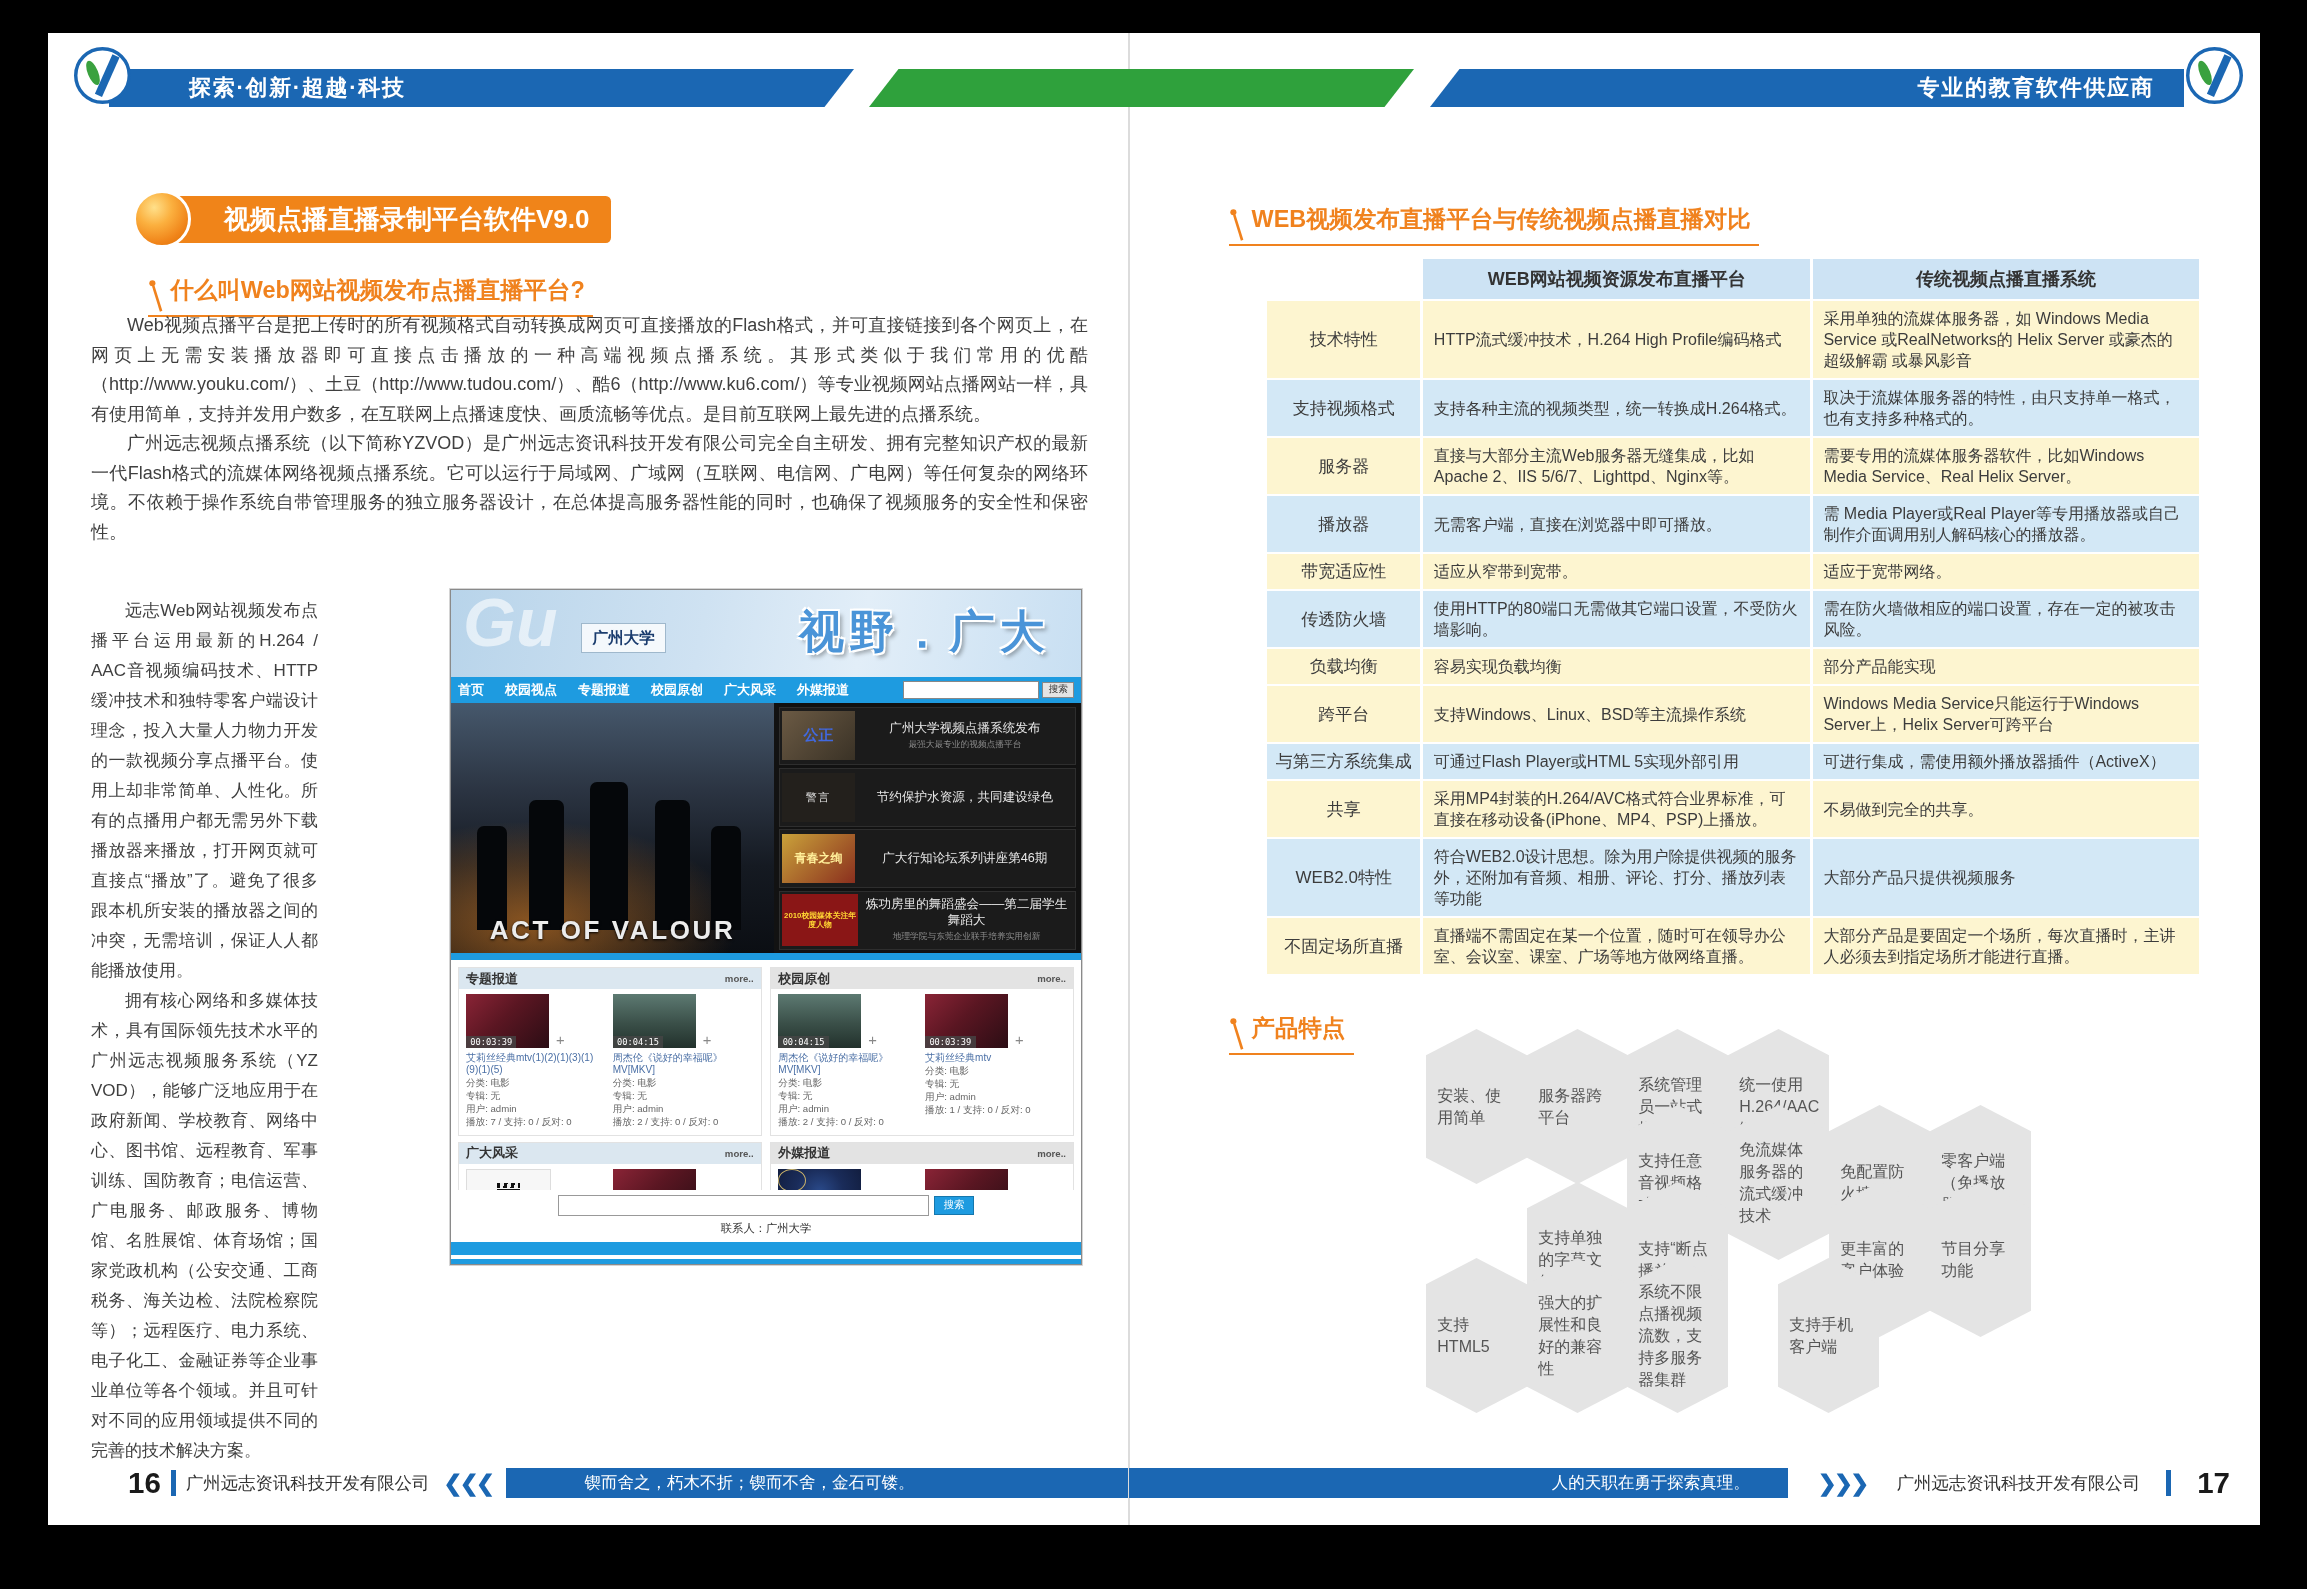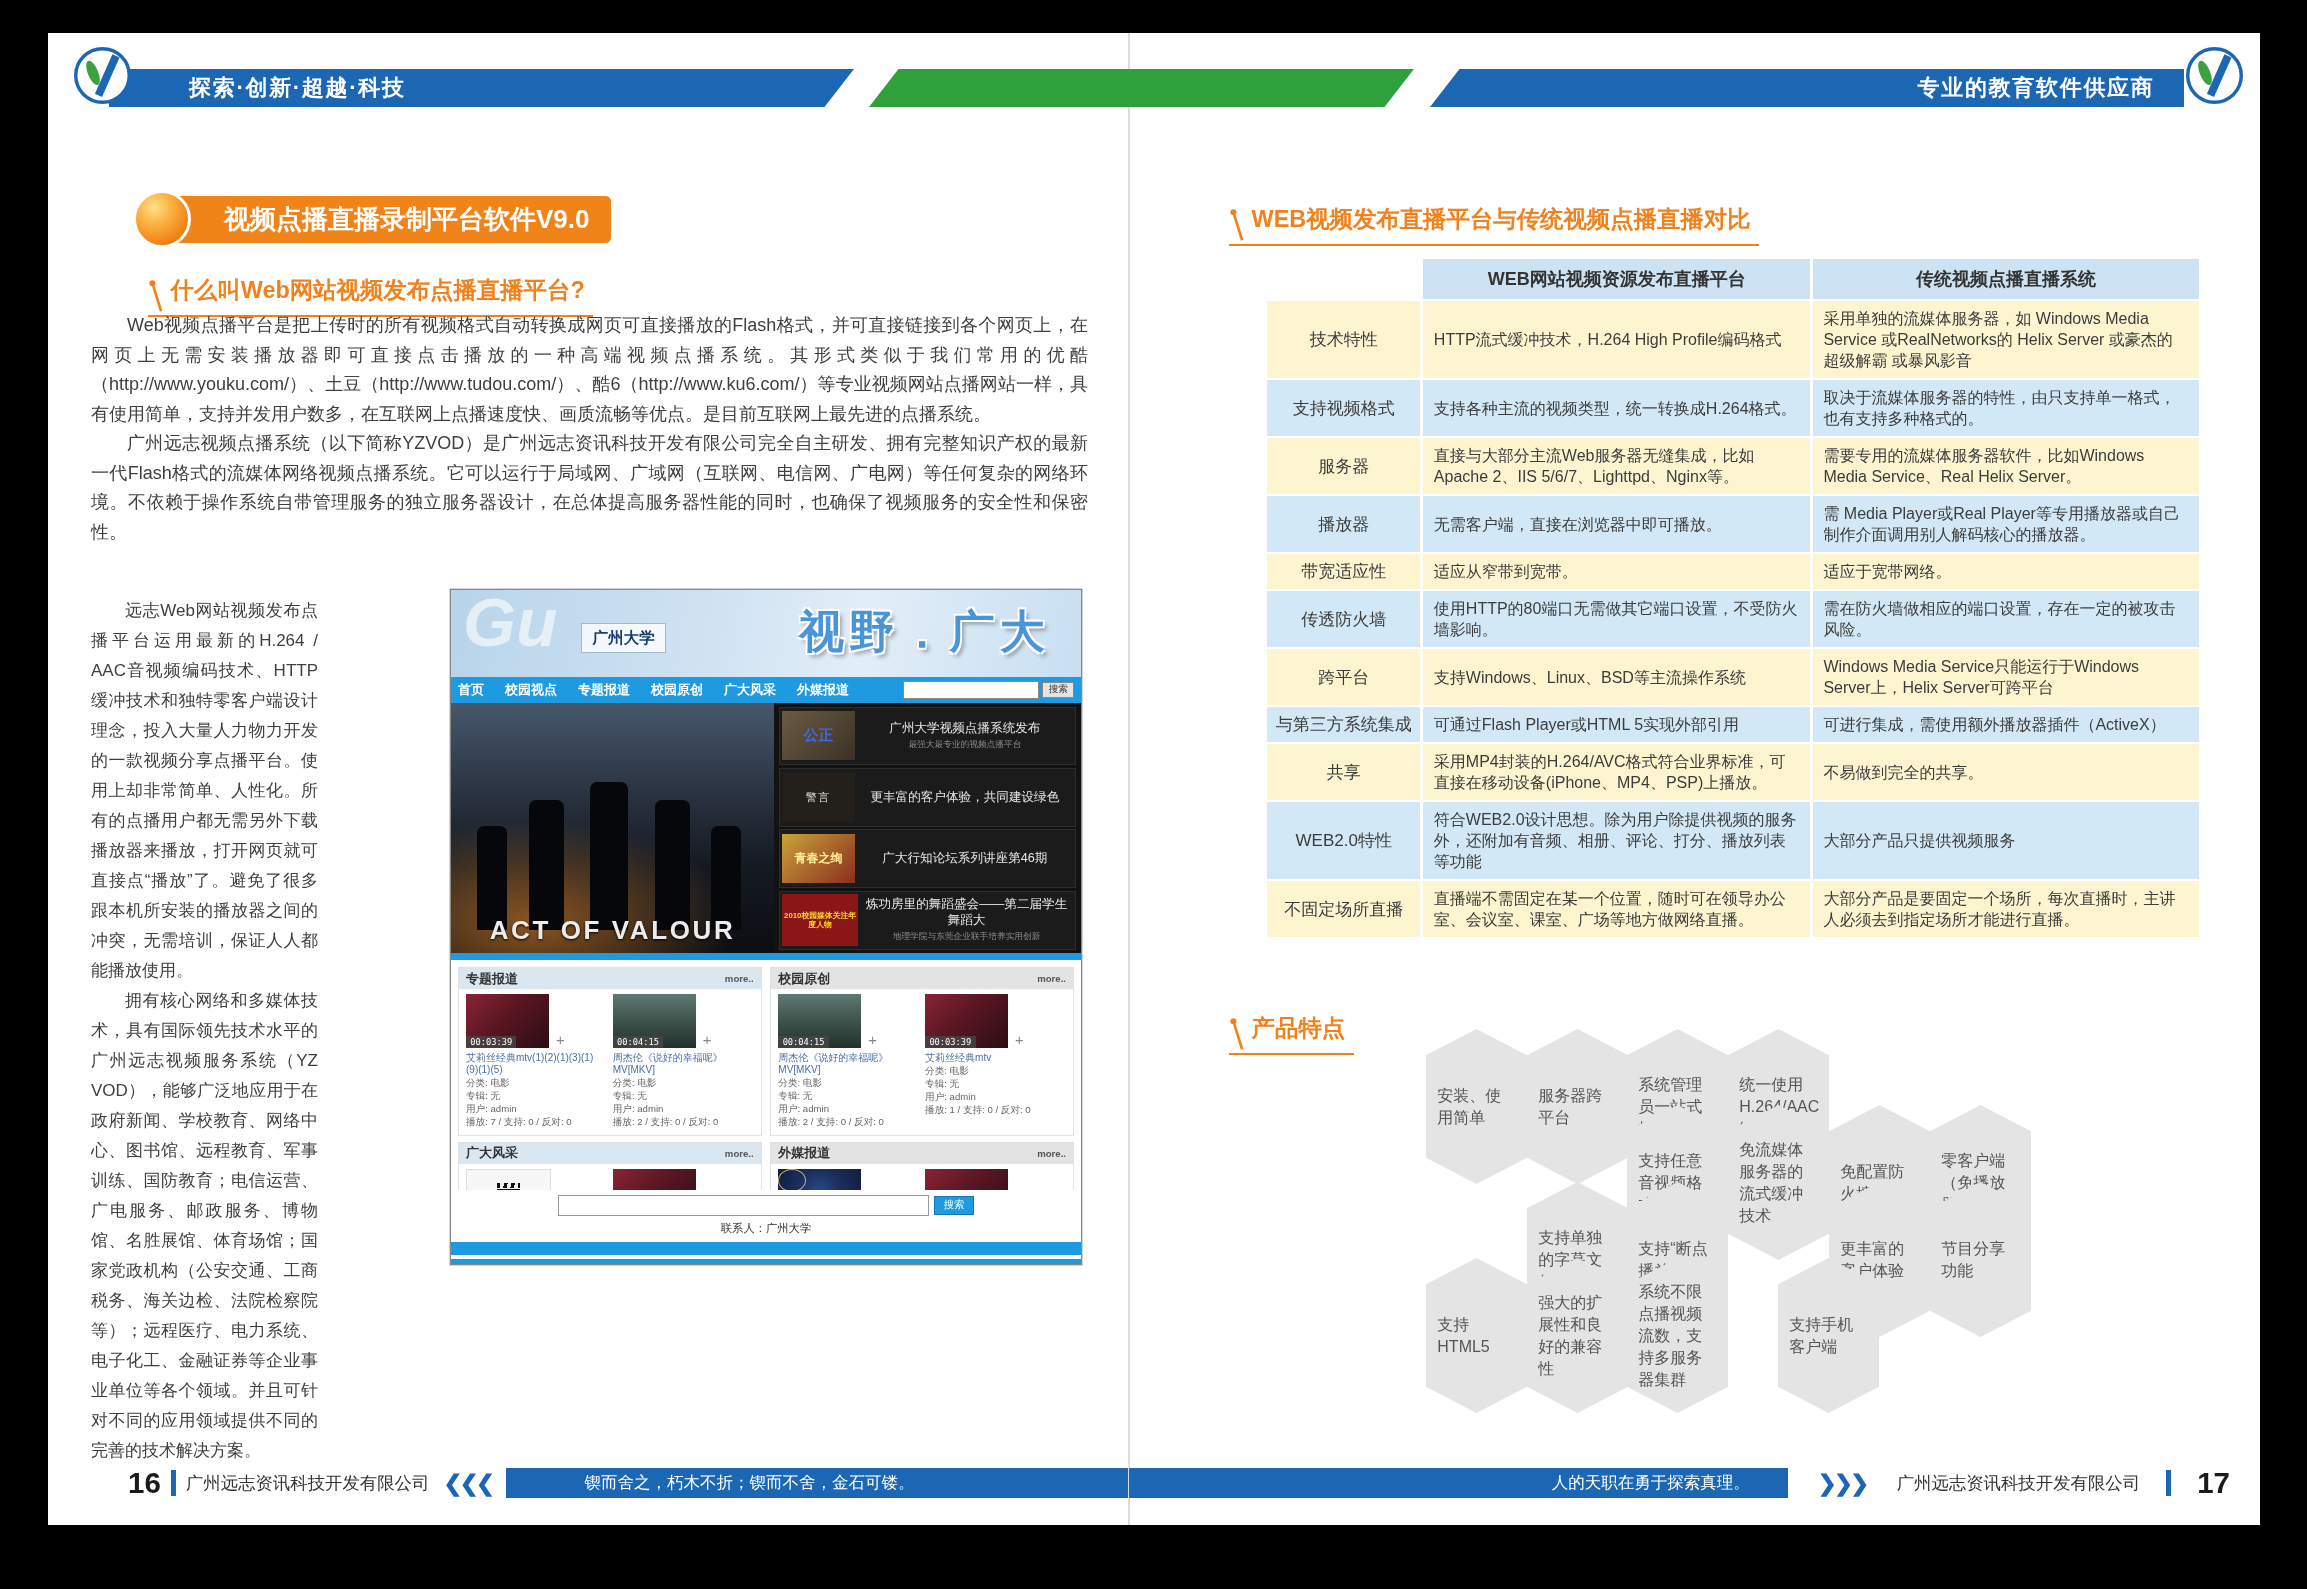--- a/index.html
+++ b/index.html
@@ -199,21 +199,21 @@
           <div class="ws-feat-row">
             <div class="ws-feat-thumb ft0">公正</div>
             <div class="ws-feat-info">
               <div class="ws-feat-title">广州大学视频点播系统发布</div>
               <div class="ws-feat-sub">最强大最专业的视频点播平台</div>
             </div>
           </div>
           <div class="ws-feat-row">
             <div class="ws-feat-thumb ft1">警言</div>
             <div class="ws-feat-info">
-              <div class="ws-feat-title">更丰富的客户体验，共同建设绿色</div>
+              <div class="ws-feat-title">节约保护水资源，共同建设绿色</div>
             </div>
           </div>
           <div class="ws-feat-row">
             <div class="ws-feat-thumb ft2">青春之绚</div>
             <div class="ws-feat-info">
               <div class="ws-feat-title">广大行知论坛系列讲座第46期</div>
             </div>
           </div>
           <div class="ws-feat-row">
             <div class="ws-feat-thumb ft3">2010校园媒体关注年度人物</div>
@@ -399,20 +399,25 @@
         </tr>
         <tr>
           <td class="lbl tone-yellow">带宽适应性</td>
           <td class="tone-yellow">适应从窄带到宽带。</td>
           <td class="tone-yellow">适应于宽带网络。</td>
         </tr>
         <tr>
           <td class="lbl tone-blue">传透防火墙</td>
           <td class="tone-blue">使用HTTP的80端口无需做其它端口设置，不受防火墙影响。</td>
           <td class="tone-blue">需在防火墙做相应的端口设置，存在一定的被攻击风险。</td>
+        </tr>
+        <tr>
+          <td class="lbl tone-yellow">负载均衡</td>
+          <td class="tone-yellow">容易实现负载均衡</td>
+          <td class="tone-yellow">部分产品能实现</td>
         </tr>
         <tr>
           <td class="lbl tone-yellow">跨平台</td>
           <td class="tone-yellow">支持Windows、Linux、BSD等主流操作系统</td>
           <td class="tone-yellow">Windows Media Service只能运行于Windows Server上，Helix Server可跨平台</td>
         </tr>
         <tr>
           <td class="lbl tone-blue">与第三方系统集成</td>
           <td class="tone-blue">可通过Flash Player或HTML 5实现外部引用</td>
           <td class="tone-blue">可进行集成，需使用额外播放器插件（ActiveX）</td>

